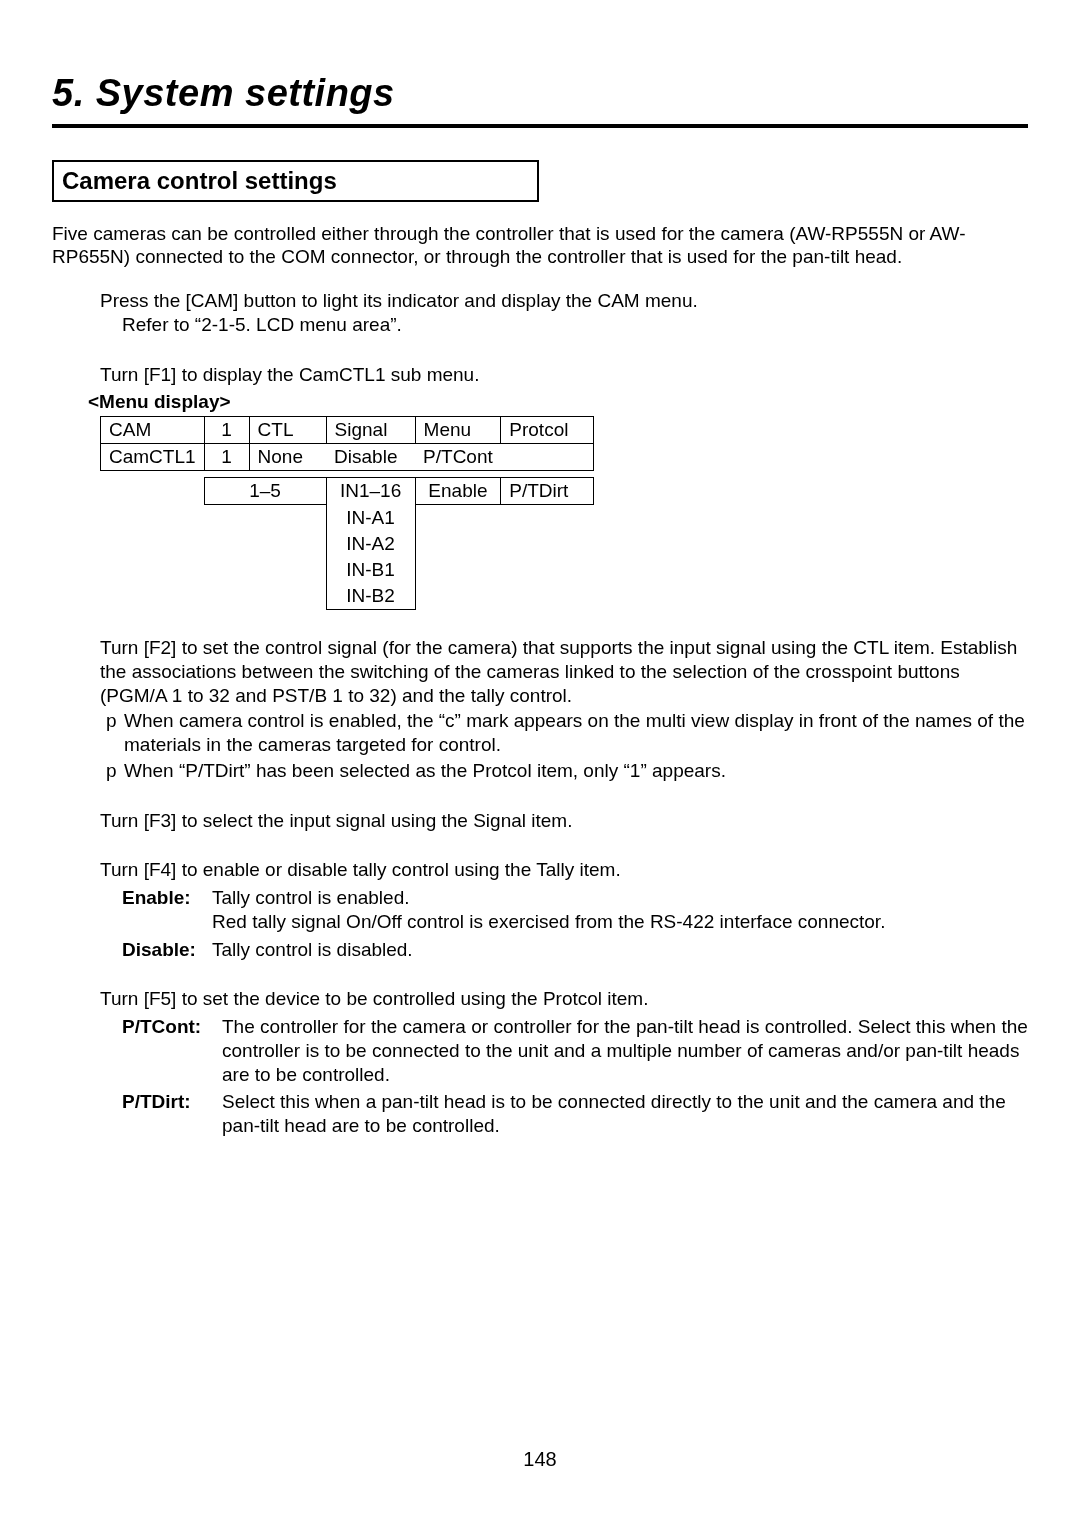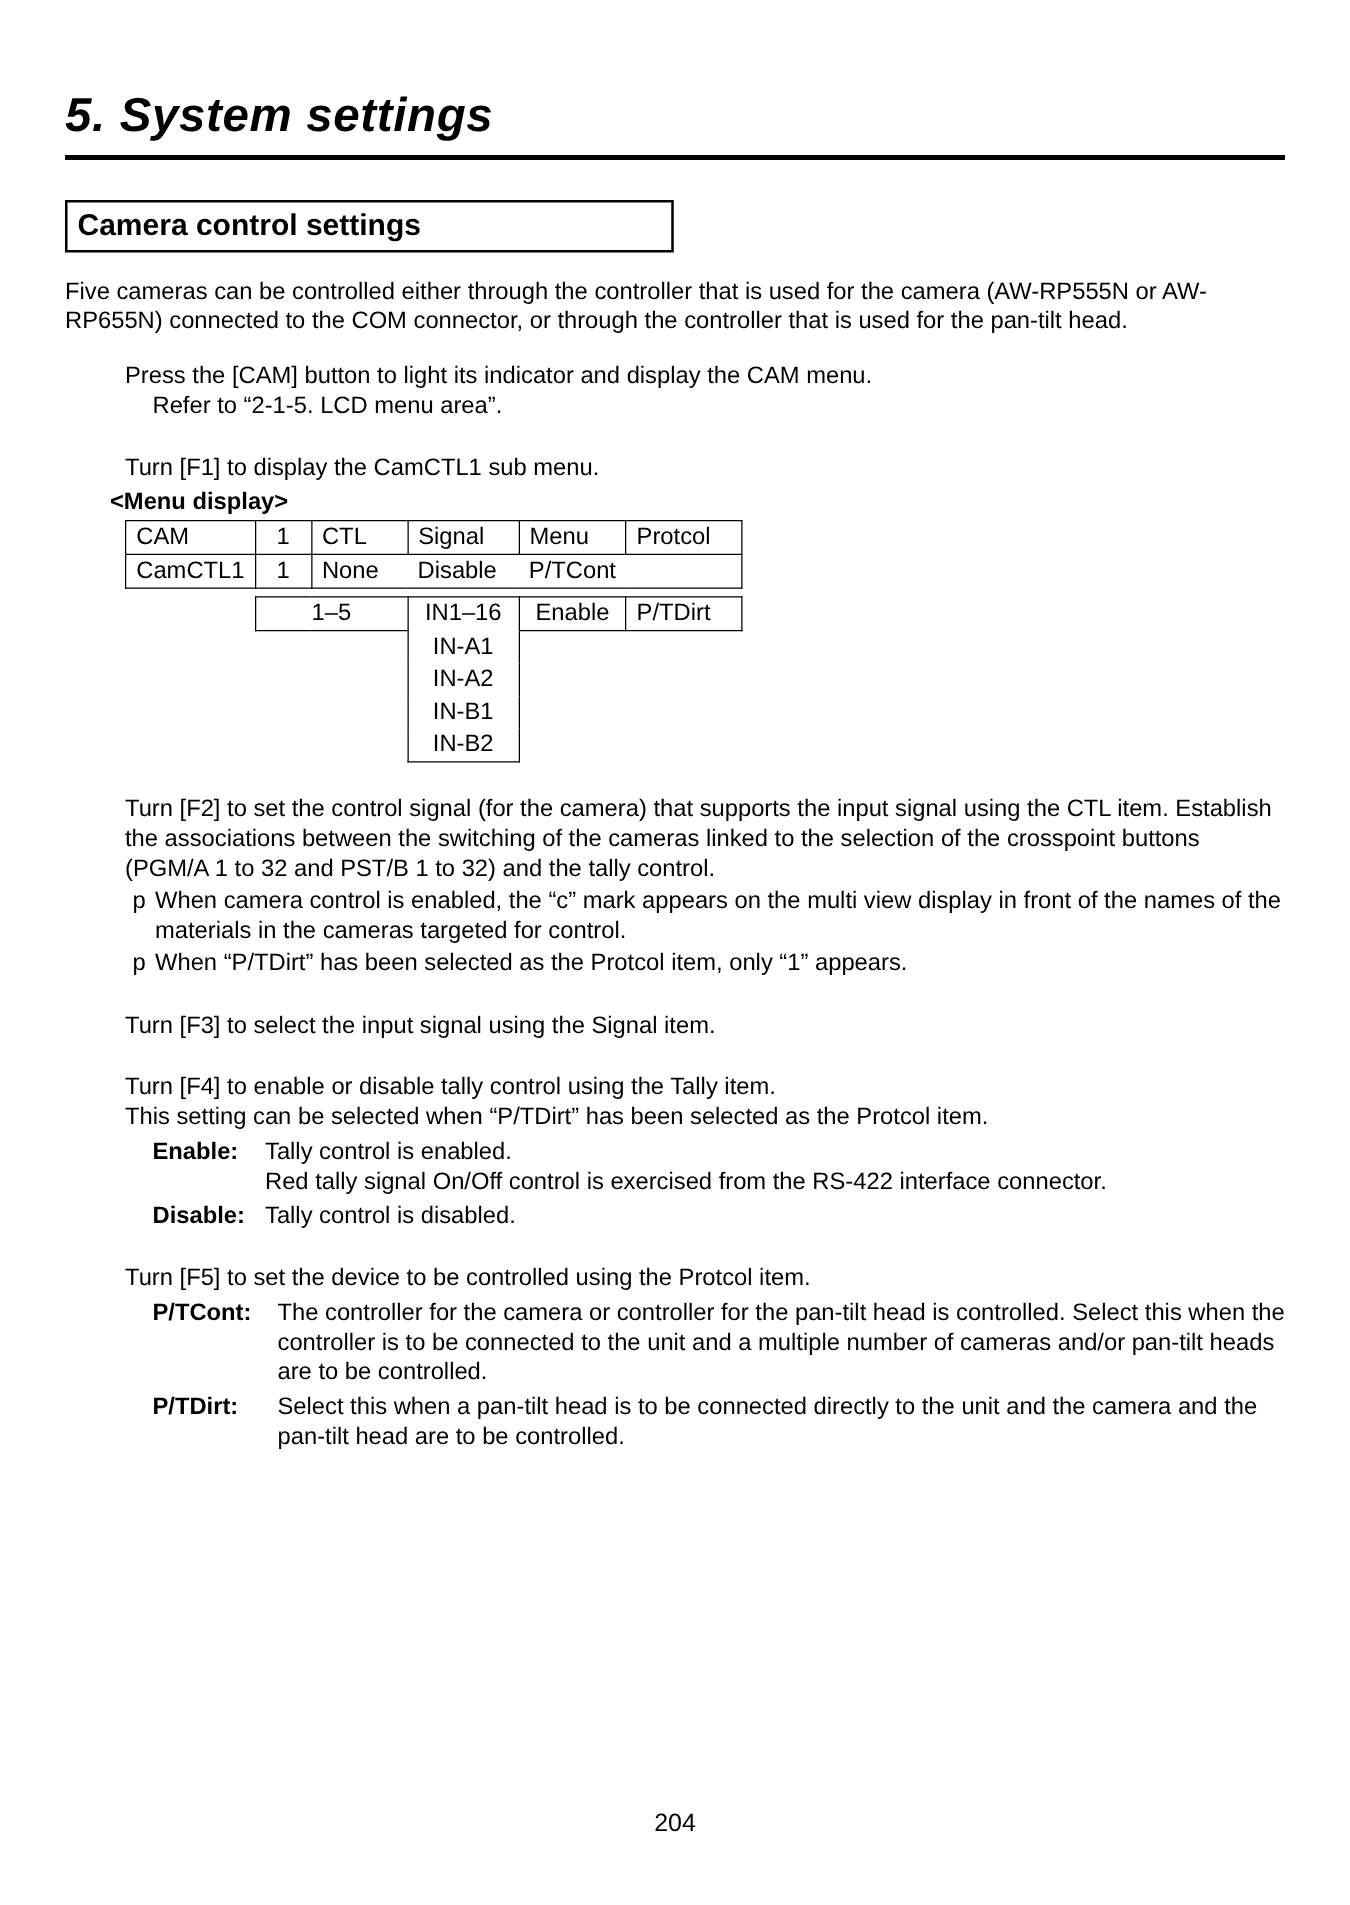--- a/index.html
+++ b/index.html
@@ -178,21 +178,20 @@
     <div class="txt">When “P/TDirt” has been selected as the Protcol item, only “1” appears.</div>
   </div>
 
   <div class="spacer-md"></div>
 
   <div class="indent1">Turn [F3] to select the input signal using the Signal item.</div>
 
   <div class="spacer-md"></div>
 
   <div class="indent1">Turn [F4] to enable or disable tally control using the Tally item.</div>
-  <div class="indent1">This setting can be selected when “P/TDirt” has been selected as the Protcol item.</div>
 
   <div class="def-row">
     <div class="term">Enable:</div>
     <div class="def">
       <div>Tally control is enabled.</div>
       <div>Red tally signal On/Off control is exercised from the RS-422 interface connector.</div>
     </div>
   </div>
   <div class="def-row">
     <div class="term">Disable:</div>
@@ -205,14 +204,14 @@
 
   <div class="def-row def-row-wide">
     <div class="term">P/TCont:</div>
     <div class="def">The controller for the camera or controller for the pan-tilt head is controlled. Select this when the controller is to be connected to the unit and a multiple number of cameras and/or pan-tilt heads are to be controlled.</div>
   </div>
   <div class="def-row def-row-wide">
     <div class="term">P/TDirt:</div>
     <div class="def">Select this when a pan-tilt head is to be connected directly to the unit and the camera and the pan-tilt head are to be controlled.</div>
   </div>
 
-  <div class="page-num">204</div>
+  <div class="page-num">148</div>
 </div>
 
 </body></html>

